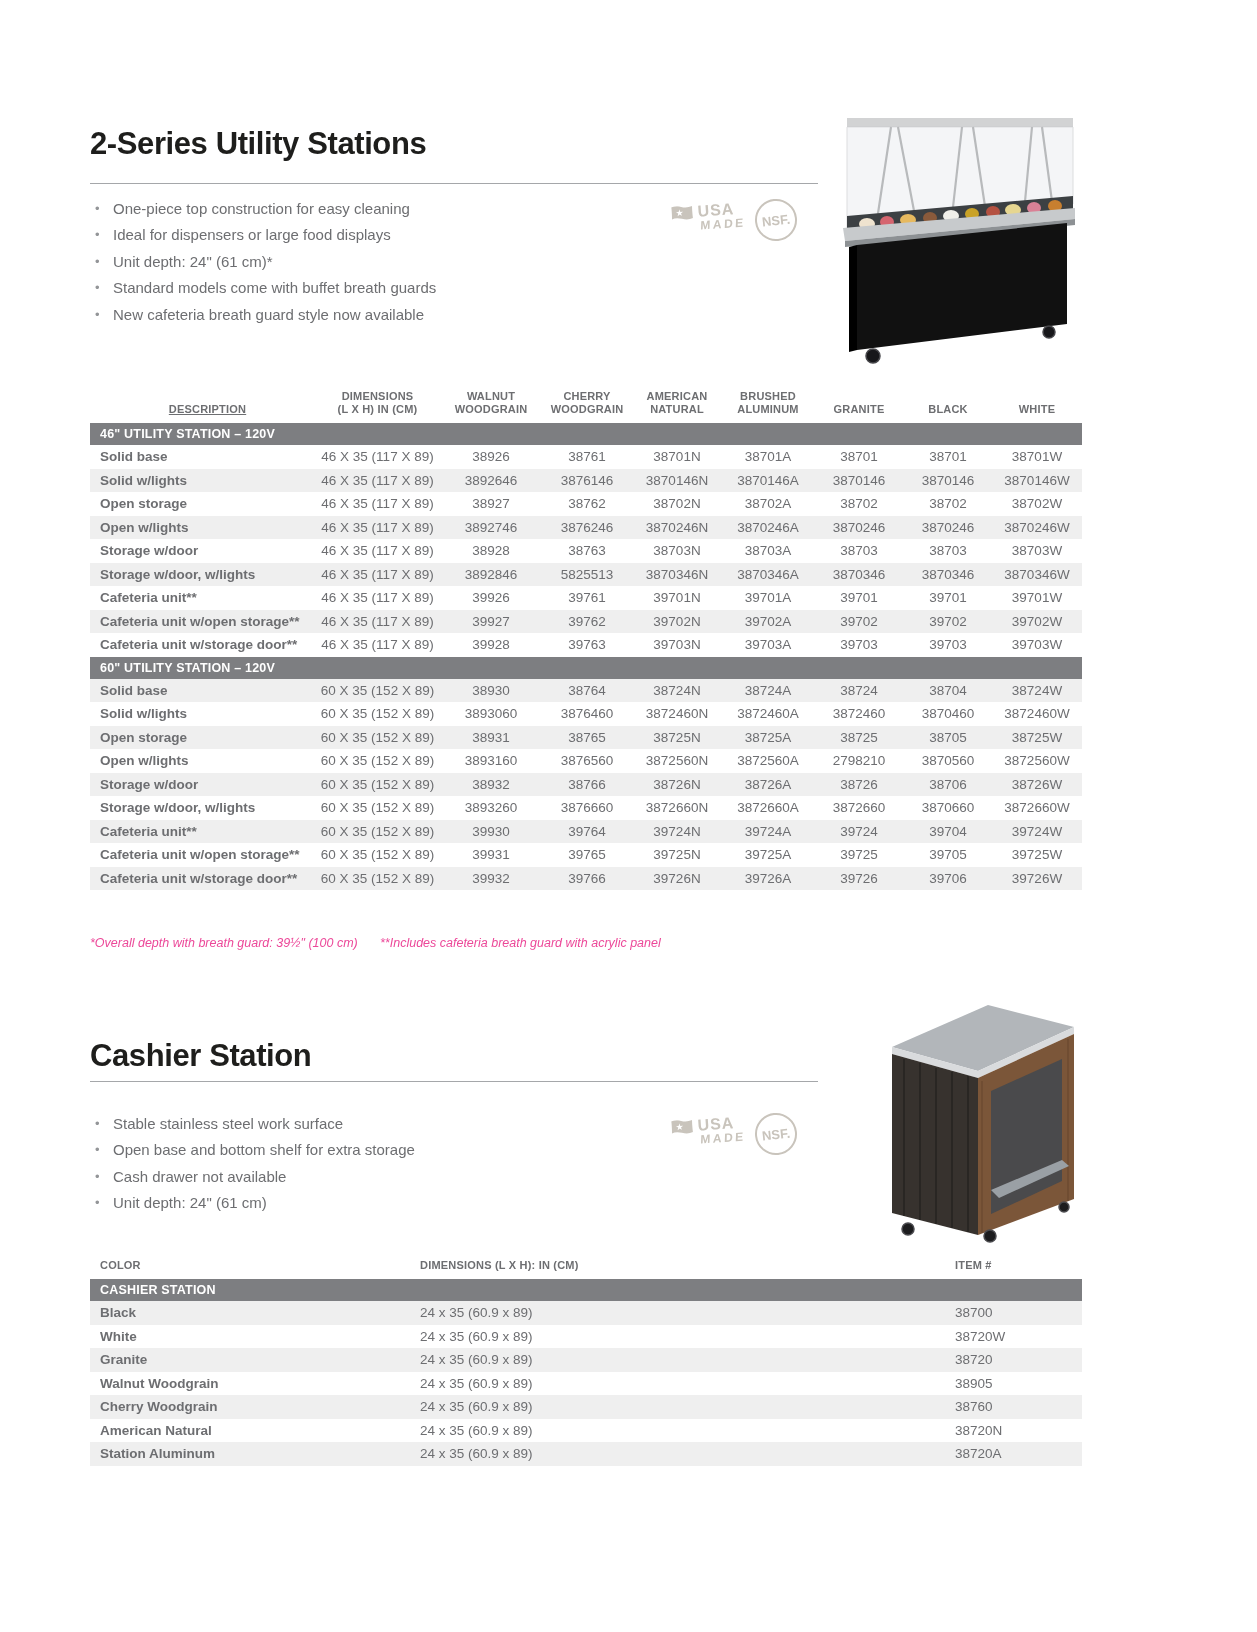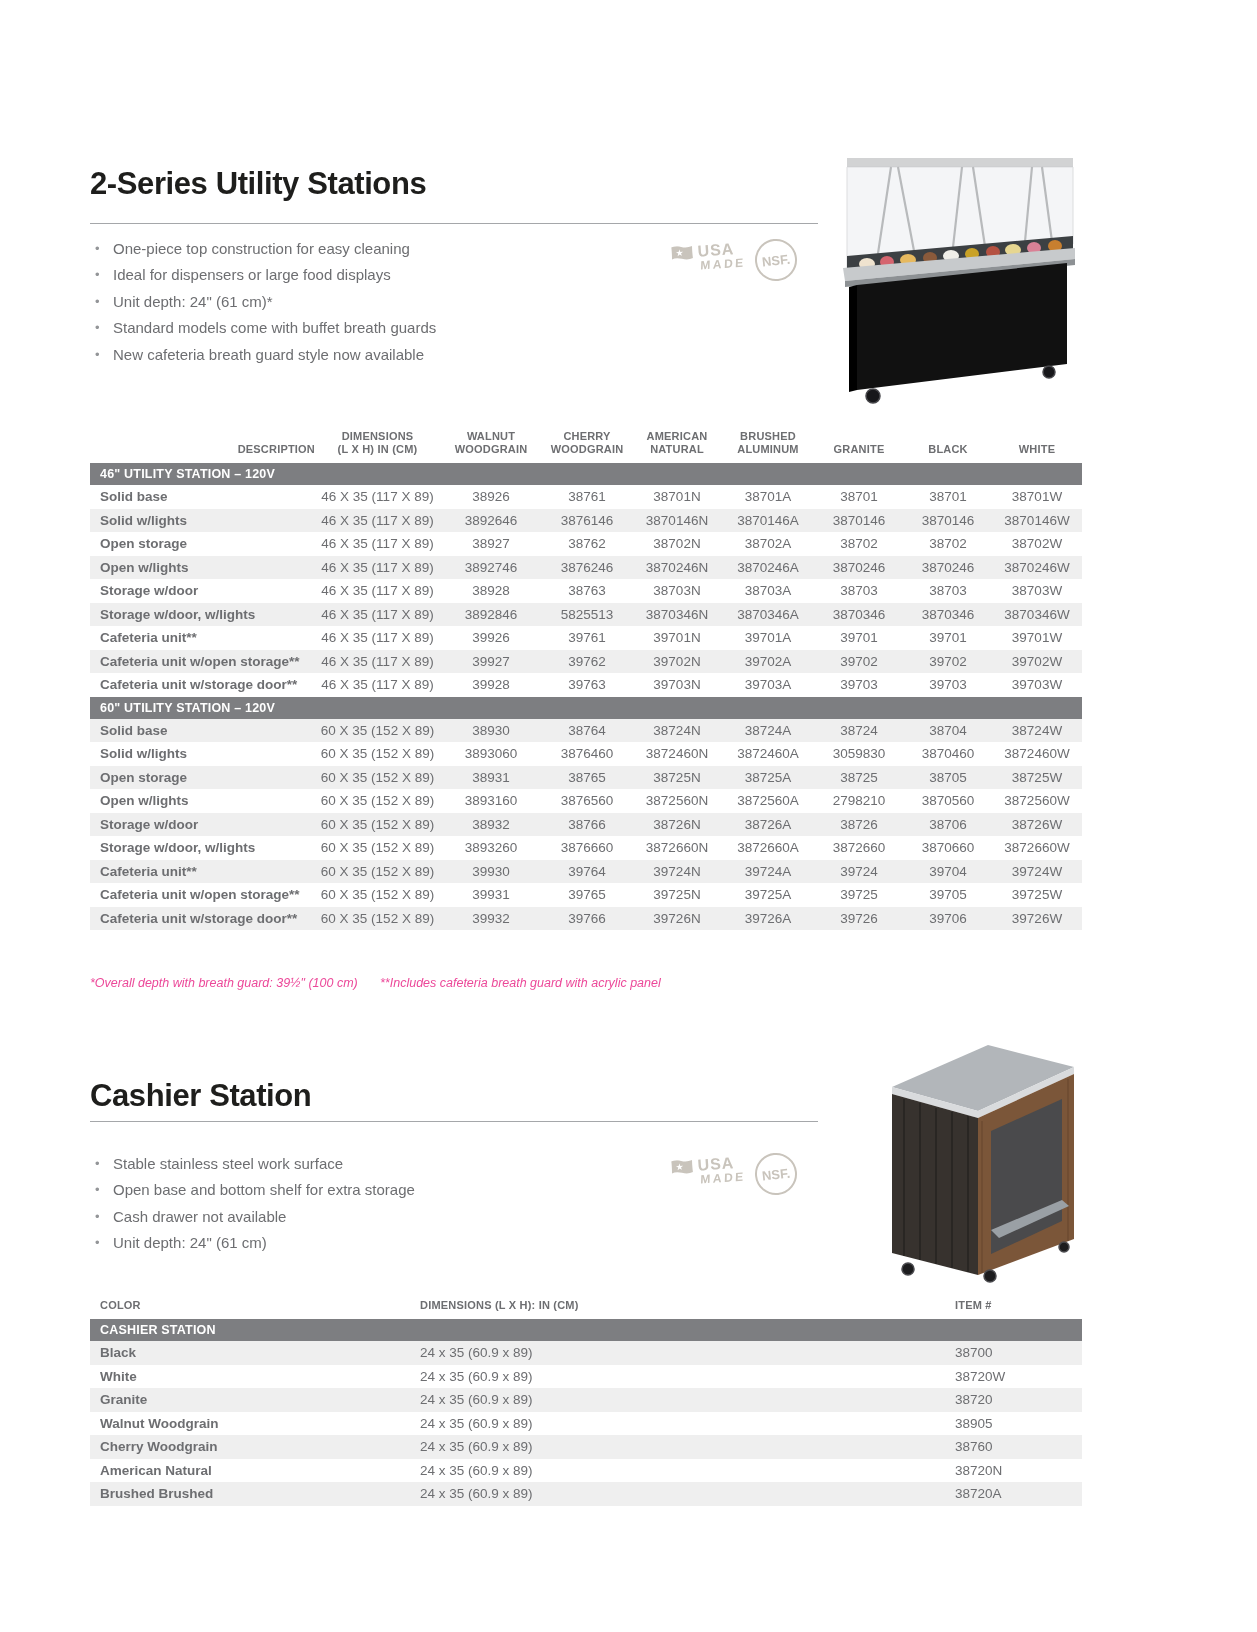--- a/index.html
+++ b/index.html
@@ -1,19 +1,19 @@
 <!DOCTYPE html>
 <html><head>
 <meta charset="utf-8">
 <style>
   * { margin:0; padding:0; box-sizing:border-box; }
   html,body { background:#ffffff; }
   .page {
     position:relative; width:1257px; height:1525px; background:#ffffff;
-    font-family:"Liberation Sans", sans-serif; overflow:hidden;margin-top:40px;
+    font-family:"Liberation Sans", sans-serif; overflow:hidden;
   }
   .section-title {
     position:absolute; left:90px; font-size:31px; font-weight:700;
     color:#1e1e1c; letter-spacing:-0.4px;
   }
   .rule { position:absolute; left:90px; width:728px; height:1px; background:#a5a7aa; }
   .bullets { position:absolute; left:92px; list-style:none; font-size:15px; color:#6d6e71; }
   .bullets li { position:relative; padding-left:21px; line-height:26.4px; }
   .bullets li::before { content:"•"; position:absolute; left:3px; top:0; color:#939598; font-size:13px; }
 
@@ -26,21 +26,21 @@
     display:flex; align-items:center; justify-content:center;
     color:#c9c4bc; font-weight:700; font-size:13px; transform:rotate(-6deg);
   }
   .photo { position:absolute; }
 
   .data-table { position:absolute; left:90px; border-collapse:collapse; table-layout:fixed; }
   .data-table th {
     font-size:11px; color:#6d6e71; font-weight:700; letter-spacing:0.2px;
     vertical-align:bottom; padding:0 0 7px 0; line-height:13px; text-align:center;
   }
-  .data-table th.left { text-align:right; padding-left:10px; }
+  .data-table th.left { text-align:center; padding-left:10px;text-decoration:underline; }
   .data-table td { height:23.5px; font-size:13.5px; color:#6d6e71; text-align:center; vertical-align:middle; }
   .data-table td.left, .data-table td:first-child { text-align:left; padding-left:10px;font-weight:bold; }
   .data-table tr.shaded td { background:#efefef; }
   .data-table tr.section-row td {
     background:#7d7e81; color:#ffffff; font-weight:700; font-size:12.5px;
     height:22px; text-align:left; padding-left:10px; letter-spacing:0.2px;
   }
   #cashier-table td { text-align:left; padding-left:0; }
   #cashier-table td:first-child { padding-left:10px; }
   #cashier-table th { text-align:left; padding-left:0; }
@@ -248,21 +248,21 @@
           <td>38704</td>
           <td>38724W</td>
         </tr>
         <tr>
           <td>Solid w/lights</td>
           <td>60 X 35 (152 X 89)</td>
           <td>3893060</td>
           <td>3876460</td>
           <td>3872460N</td>
           <td>3872460A</td>
-          <td>3059830</td>
+          <td>3872460</td>
           <td>3870460</td>
           <td>3872460W</td>
         </tr>
         <tr class="shaded">
           <td>Open storage</td>
           <td>60 X 35 (152 X 89)</td>
           <td>38931</td>
           <td>38765</td>
           <td>38725N</td>
           <td>38725A</td>
@@ -431,21 +431,21 @@
           <td>Cherry Woodgrain</td>
           <td>24 x 35 (60.9 x 89)</td>
           <td>38760</td>
         </tr>
         <tr>
           <td>American Natural</td>
           <td>24 x 35 (60.9 x 89)</td>
           <td>38720N</td>
         </tr>
         <tr class="shaded">
-          <td>Brushed Brushed</td>
+          <td>Station Aluminum</td>
           <td>24 x 35 (60.9 x 89)</td>
           <td>38720A</td>
         </tr>
       </tbody>
   </table>
 
   <div class="page-num">56</div>
 </div>
 
 </body></html>

